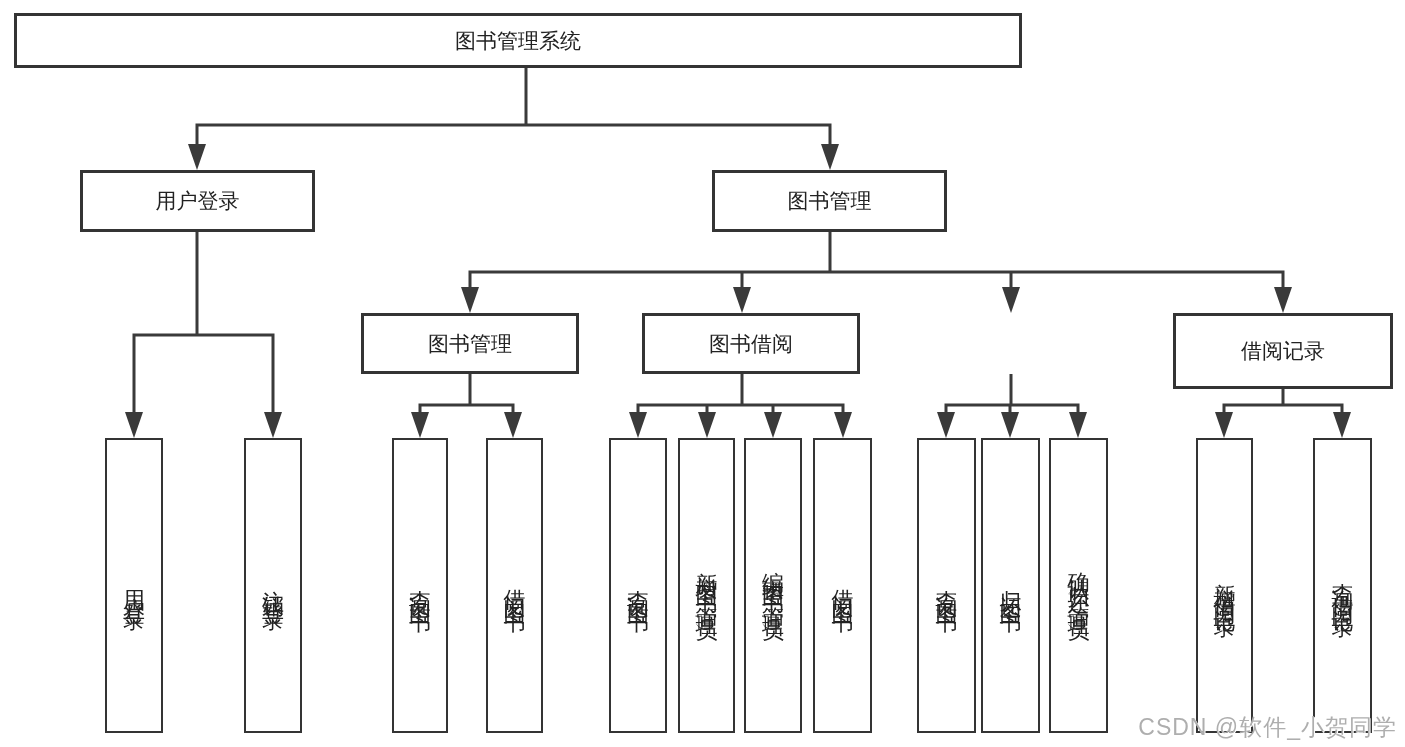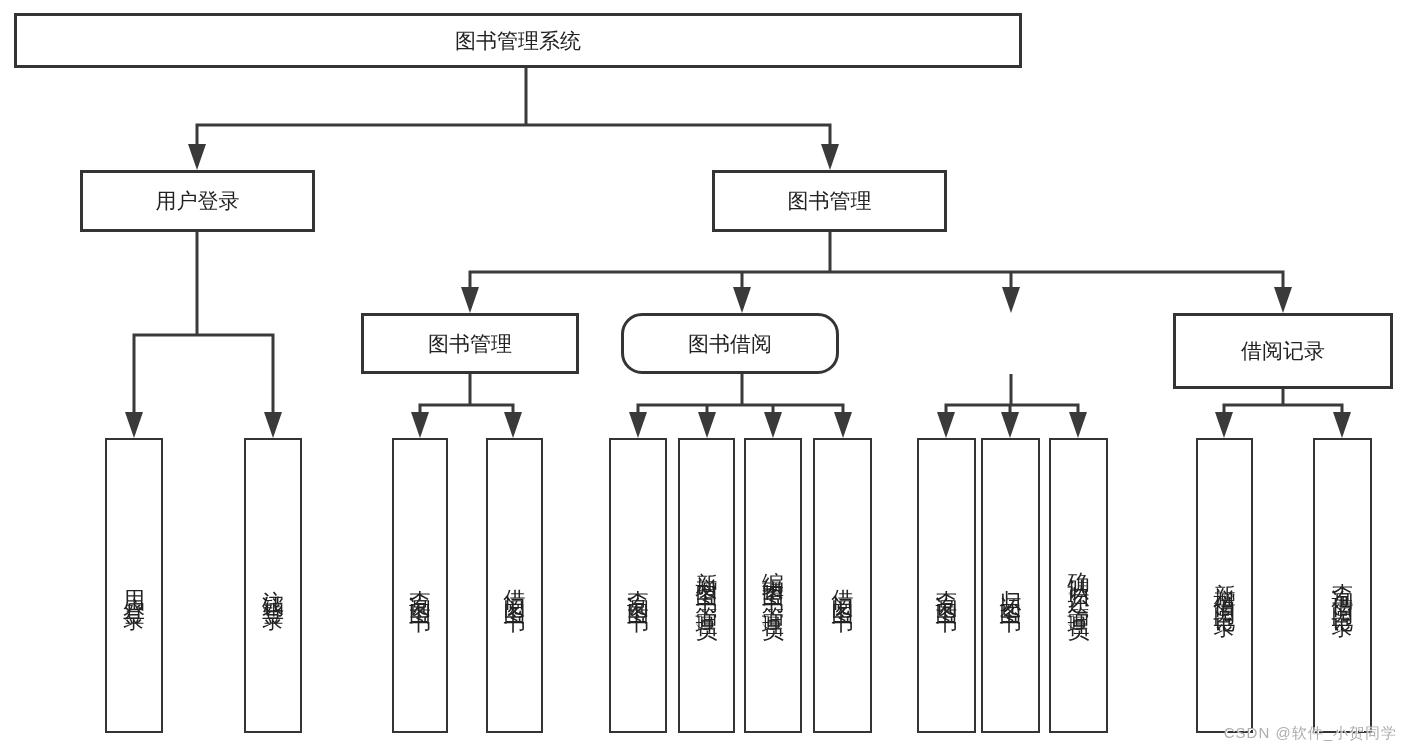--- a/index.html
+++ b/index.html
@@ -17,21 +17,21 @@
   }
   .lvl-root { border-width:3px; font-size:21px; }
   .lvl-2, .lvl-3 { border-width:3.5px; font-size:21px; }
   .leaf { border-width:2.5px; }
   .leaf .label {
     writing-mode:vertical-rl; text-orientation:mixed;
     font-size:22px; line-height:1; letter-spacing:7px;
   }
   .watermark {
     position:absolute; right:8px; bottom:4px;
-    font-size:15px; color:#aeaeae; letter-spacing:1px;
+    font-size:23px; color:#aeaeae; letter-spacing:1px;
     text-shadow:1px 1px 0 #ffffff;
     margin-left:26px;
   }
 </style>
 </head>
 <body>
 
 <div id="canvas">
 
   <svg class="connectors" viewBox="0 0 1405 747" xmlns="http://www.w3.org/2000/svg">
@@ -84,21 +84,21 @@
   <div class="node lvl-2" style="left:80px;top:170px;width:235px;height:62px;">
     <span class="label">用户登录</span>
   </div>
   <div class="node lvl-2" style="left:712px;top:170px;width:235px;height:62px;">
     <span class="label">图书管理</span>
   </div>
 
   <div class="node lvl-3" style="left:361px;top:313px;width:218px;height:61px;">
     <span class="label">图书管理</span>
   </div>
-  <div class="node lvl-3" style="left:621px;top:313px;width:218px;height:61px;border-radius:21px;">
+  <div class="node lvl-3" style="left:642px;top:313px;width:218px;height:61px;">
     <span class="label">图书借阅</span>
   </div>
   <div class="node lvl-3" style="left:1173px;top:313px;width:220px;height:76px;">
     <span class="label">借阅记录</span>
   </div>
 
   <div class="node leaf" style="left:105px;top:438px;width:58px;height:295px;">
     <span class="label">用户登录</span>
   </div>
   <div class="node leaf" style="left:244px;top:438px;width:58px;height:295px;">

